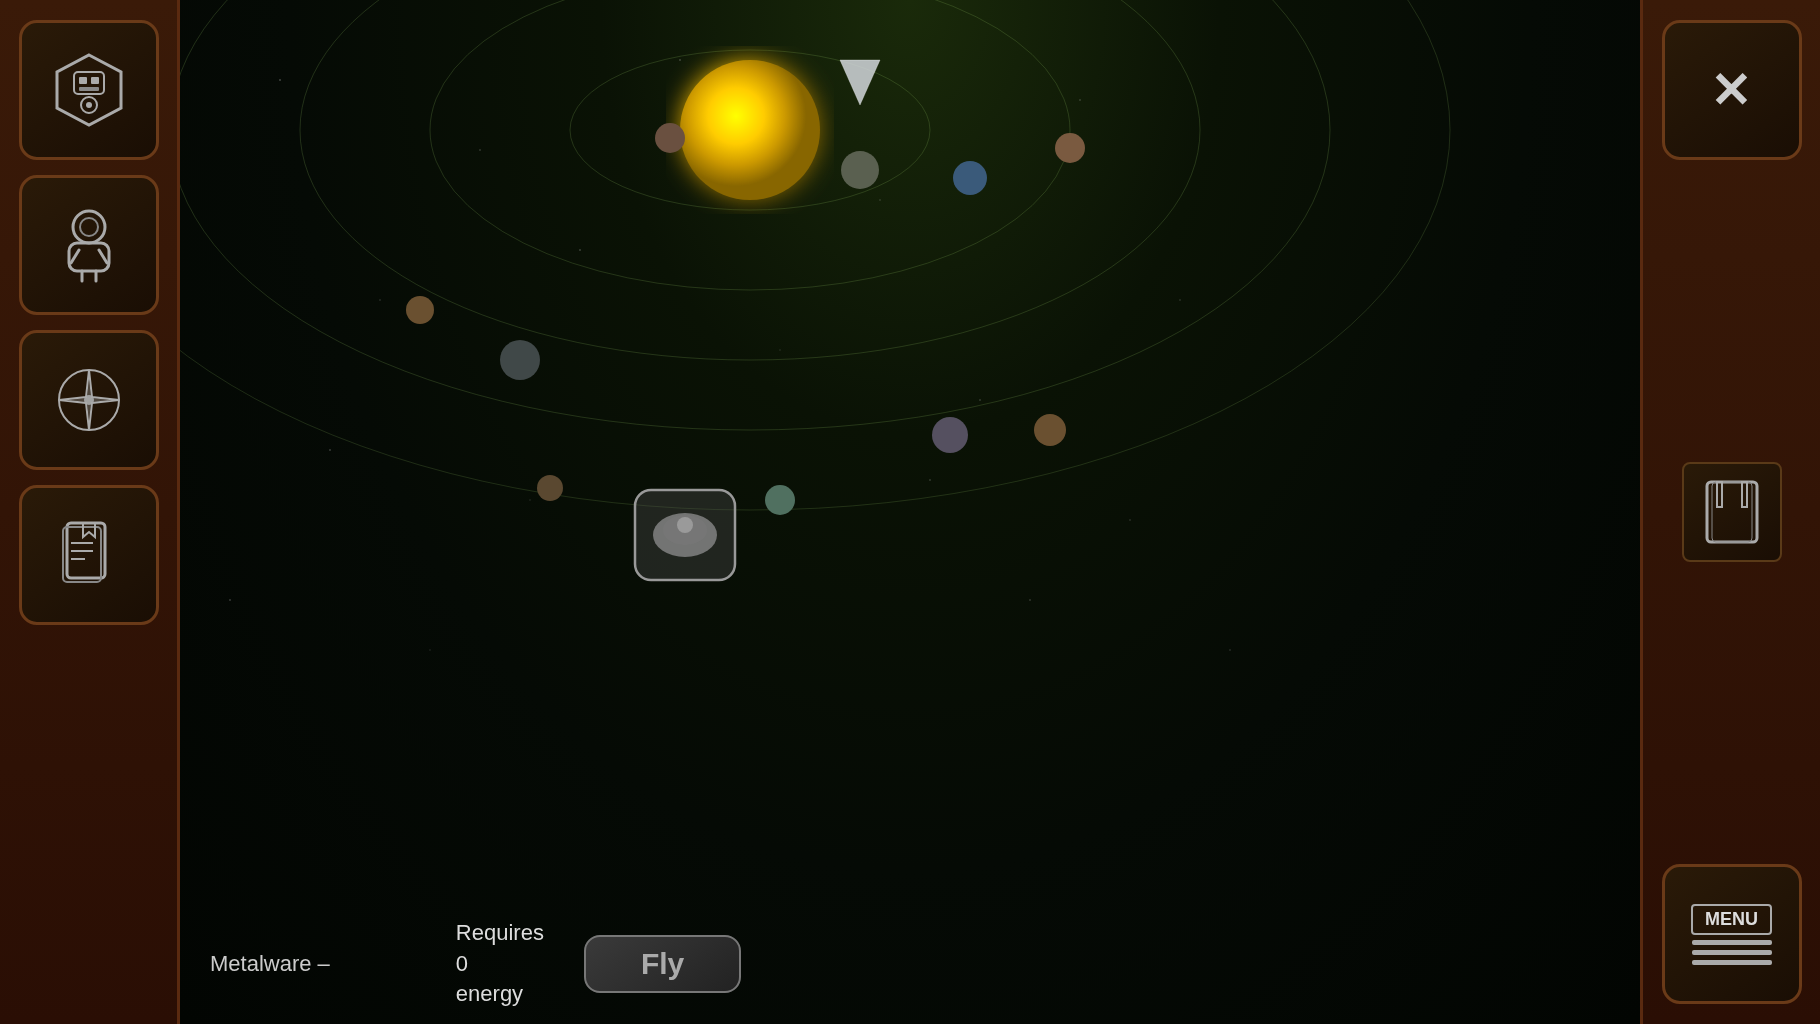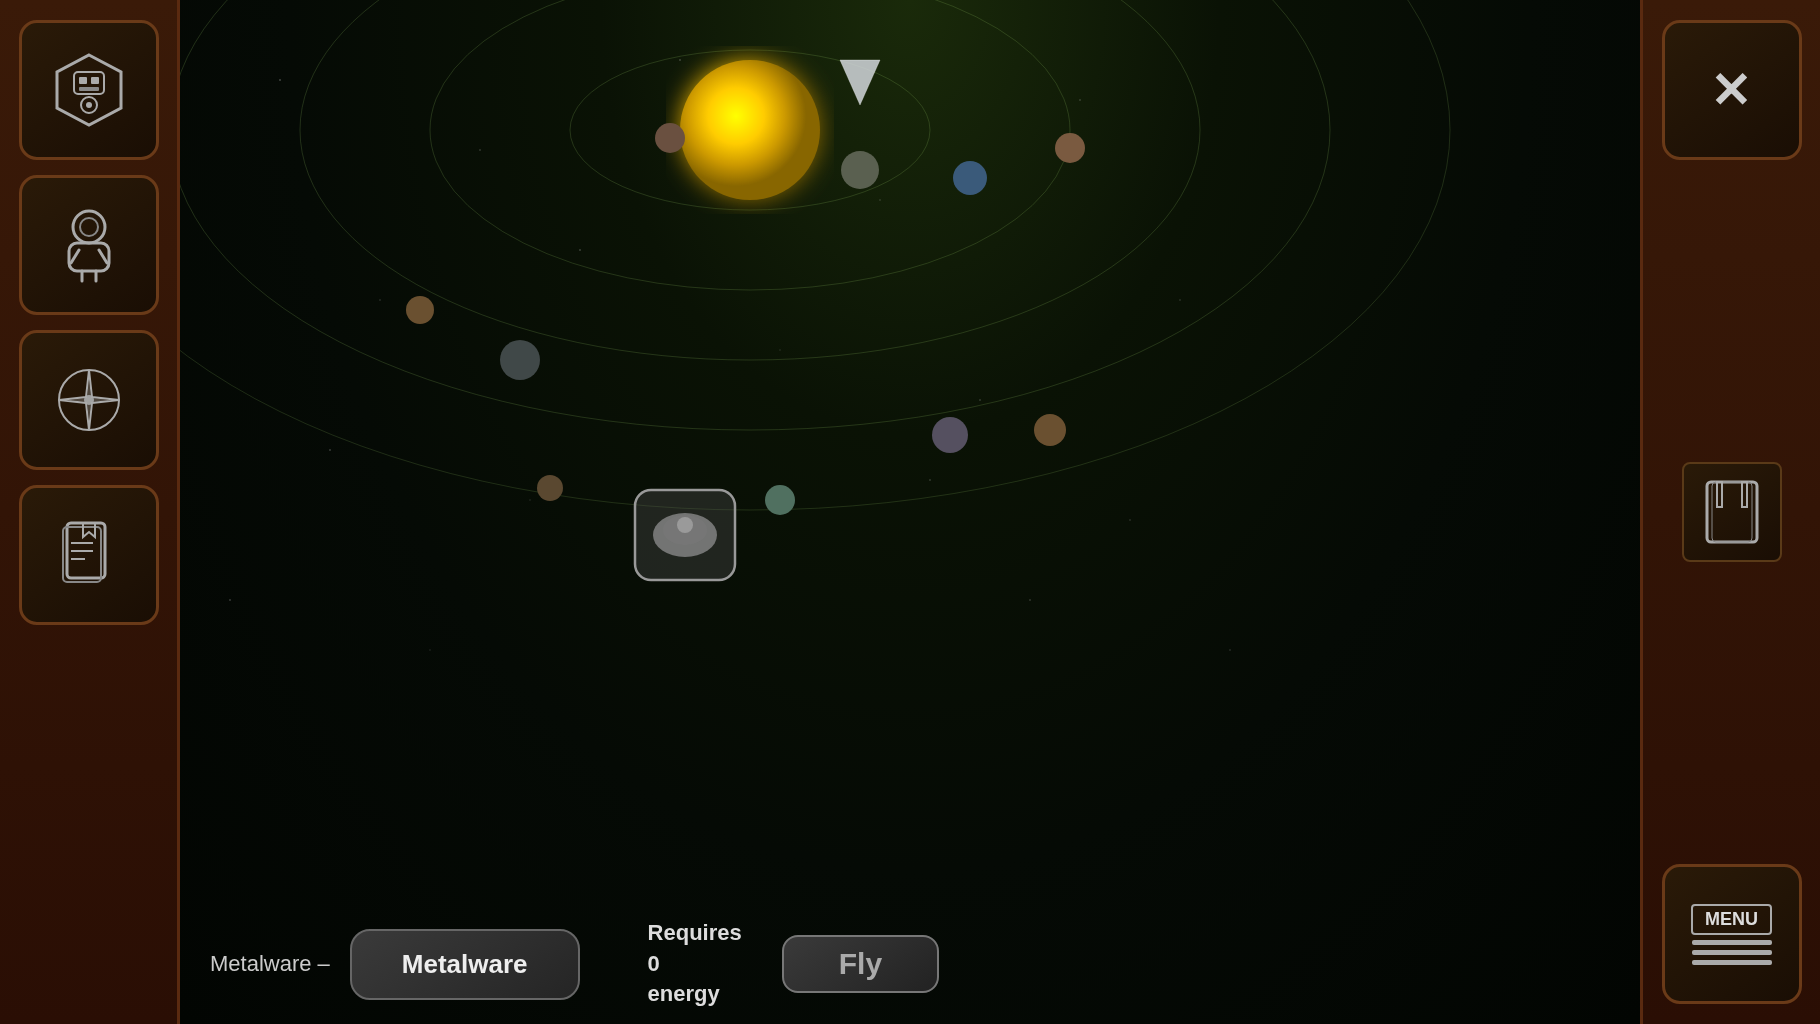--- a/index.html
+++ b/index.html
@@ -114,23 +114,23 @@
       font-weight: bold;
       padding: 18px 50px;
       cursor: pointer;
       min-width: 220px;
       text-align: center;
     }
 
     .energy-info {
       color: #ddd;
       font-size: 22px;
-      font-weight: bold;
+      font-weight: normal;
       line-height: 1.4;
-      margin-left: 48px;
+      margin-left: 106px;
     }
 
     .fly-btn {
       background: linear-gradient(145deg, #3a3a3a, #222);
       border: 2px solid #777;
       border-radius: 16px;
       color: #aaa;
       font-size: 30px;
       font-weight: bold;
       padding: 10px 55px;
@@ -330,21 +330,20 @@
       <rect x="455" y="490" width="100" height="90" rx="16" fill="rgba(80,80,80,0.35)" stroke="#999" stroke-width="2.5"></rect>
 
       <ellipse cx="505" cy="535" rx="32" ry="22" fill="#888" opacity="0.8"></ellipse>
       <ellipse cx="505" cy="530" rx="22" ry="15" fill="#777" opacity="0.9"></ellipse>
       <circle cx="505" cy="525" r="8" fill="#aaa" opacity="0.7"></circle>
     </svg>
 
     <div class="bottom-bar">
       <div class="destination-label">Metalware –</div>
 
-      <button class="destination-btn">Metalware</button>
 
       <div class="energy-info">
         <span>Requires</span><br>
         <span>0</span><br>
         <span>energy</span>
       </div>
 
       <button class="fly-btn">Fly</button>
     </div>
   </div>

